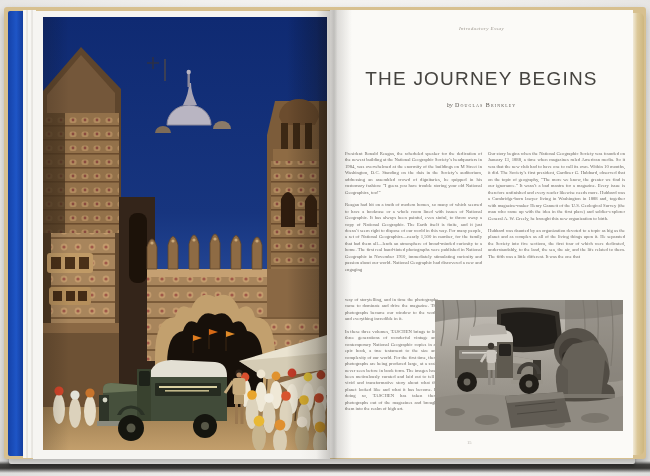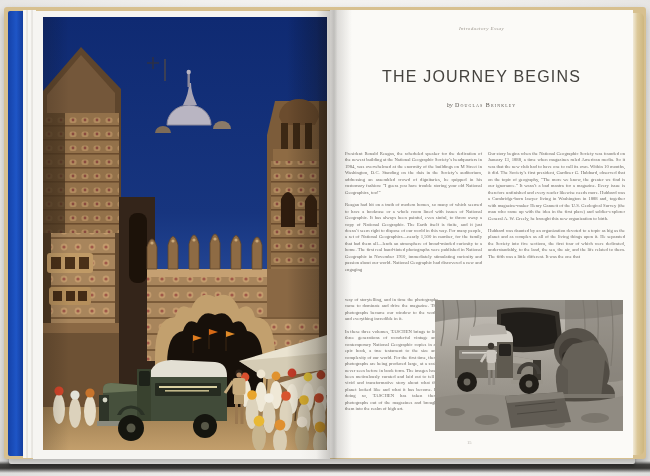--- a/index.html
+++ b/index.html
@@ -62,21 +62,21 @@
   }
   
   .running-head{
     position:absolute;left:0;top:16px;width:303px;text-align:center;
     font-family:"Liberation Serif",serif;font-style:italic;
     font-size:5px;letter-spacing:.4px;color:#9b958c;
   }
   .title{
     position:absolute;left:0;top:58px;width:303px;text-align:center;
     font-family:"Liberation Sans",sans-serif;font-weight:400;
-    font-size:16px;letter-spacing:1.2px;color:#45433f;
+    font-size:19px;letter-spacing:1.2px;color:#45433f;
   }
   .byline{
     position:absolute;left:0;top:92px;width:303px;text-align:center;
     font-family:"Liberation Serif",serif;font-size:6px;color:#5d5852;
   }
   .byline .by{font-style:italic;letter-spacing:.3px;margin-right:2px;}
   .byline .name{font-variant:small-caps;letter-spacing:1.1px;}
   .bodycol{
     position:absolute;
     font-family:"Liberation Serif",serif;

